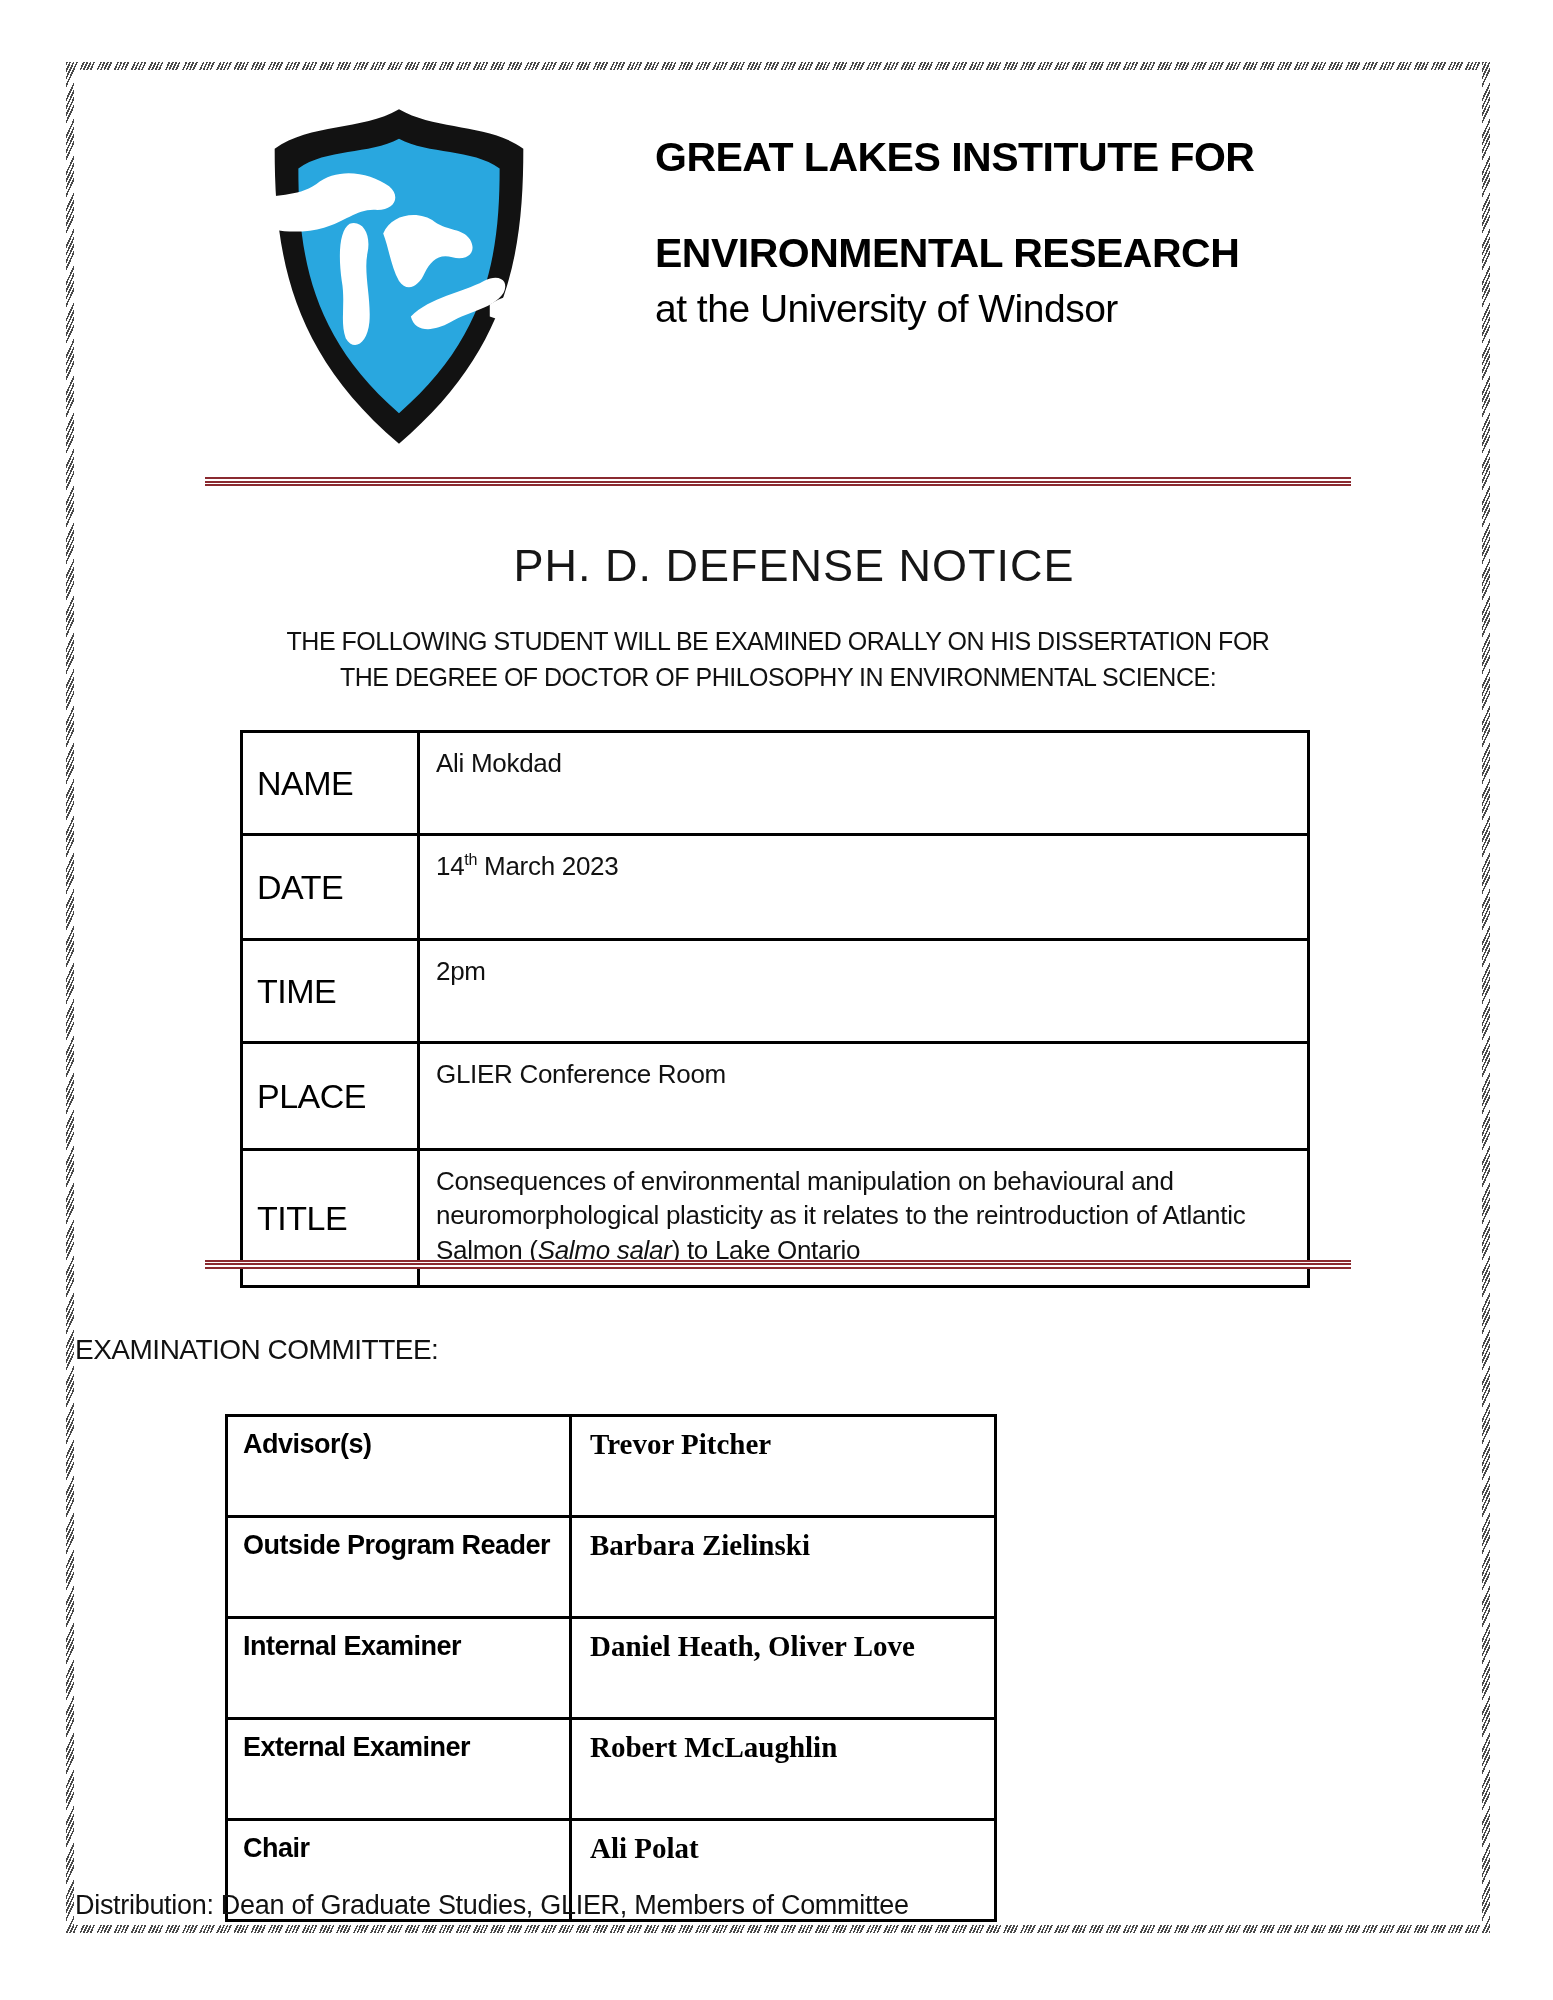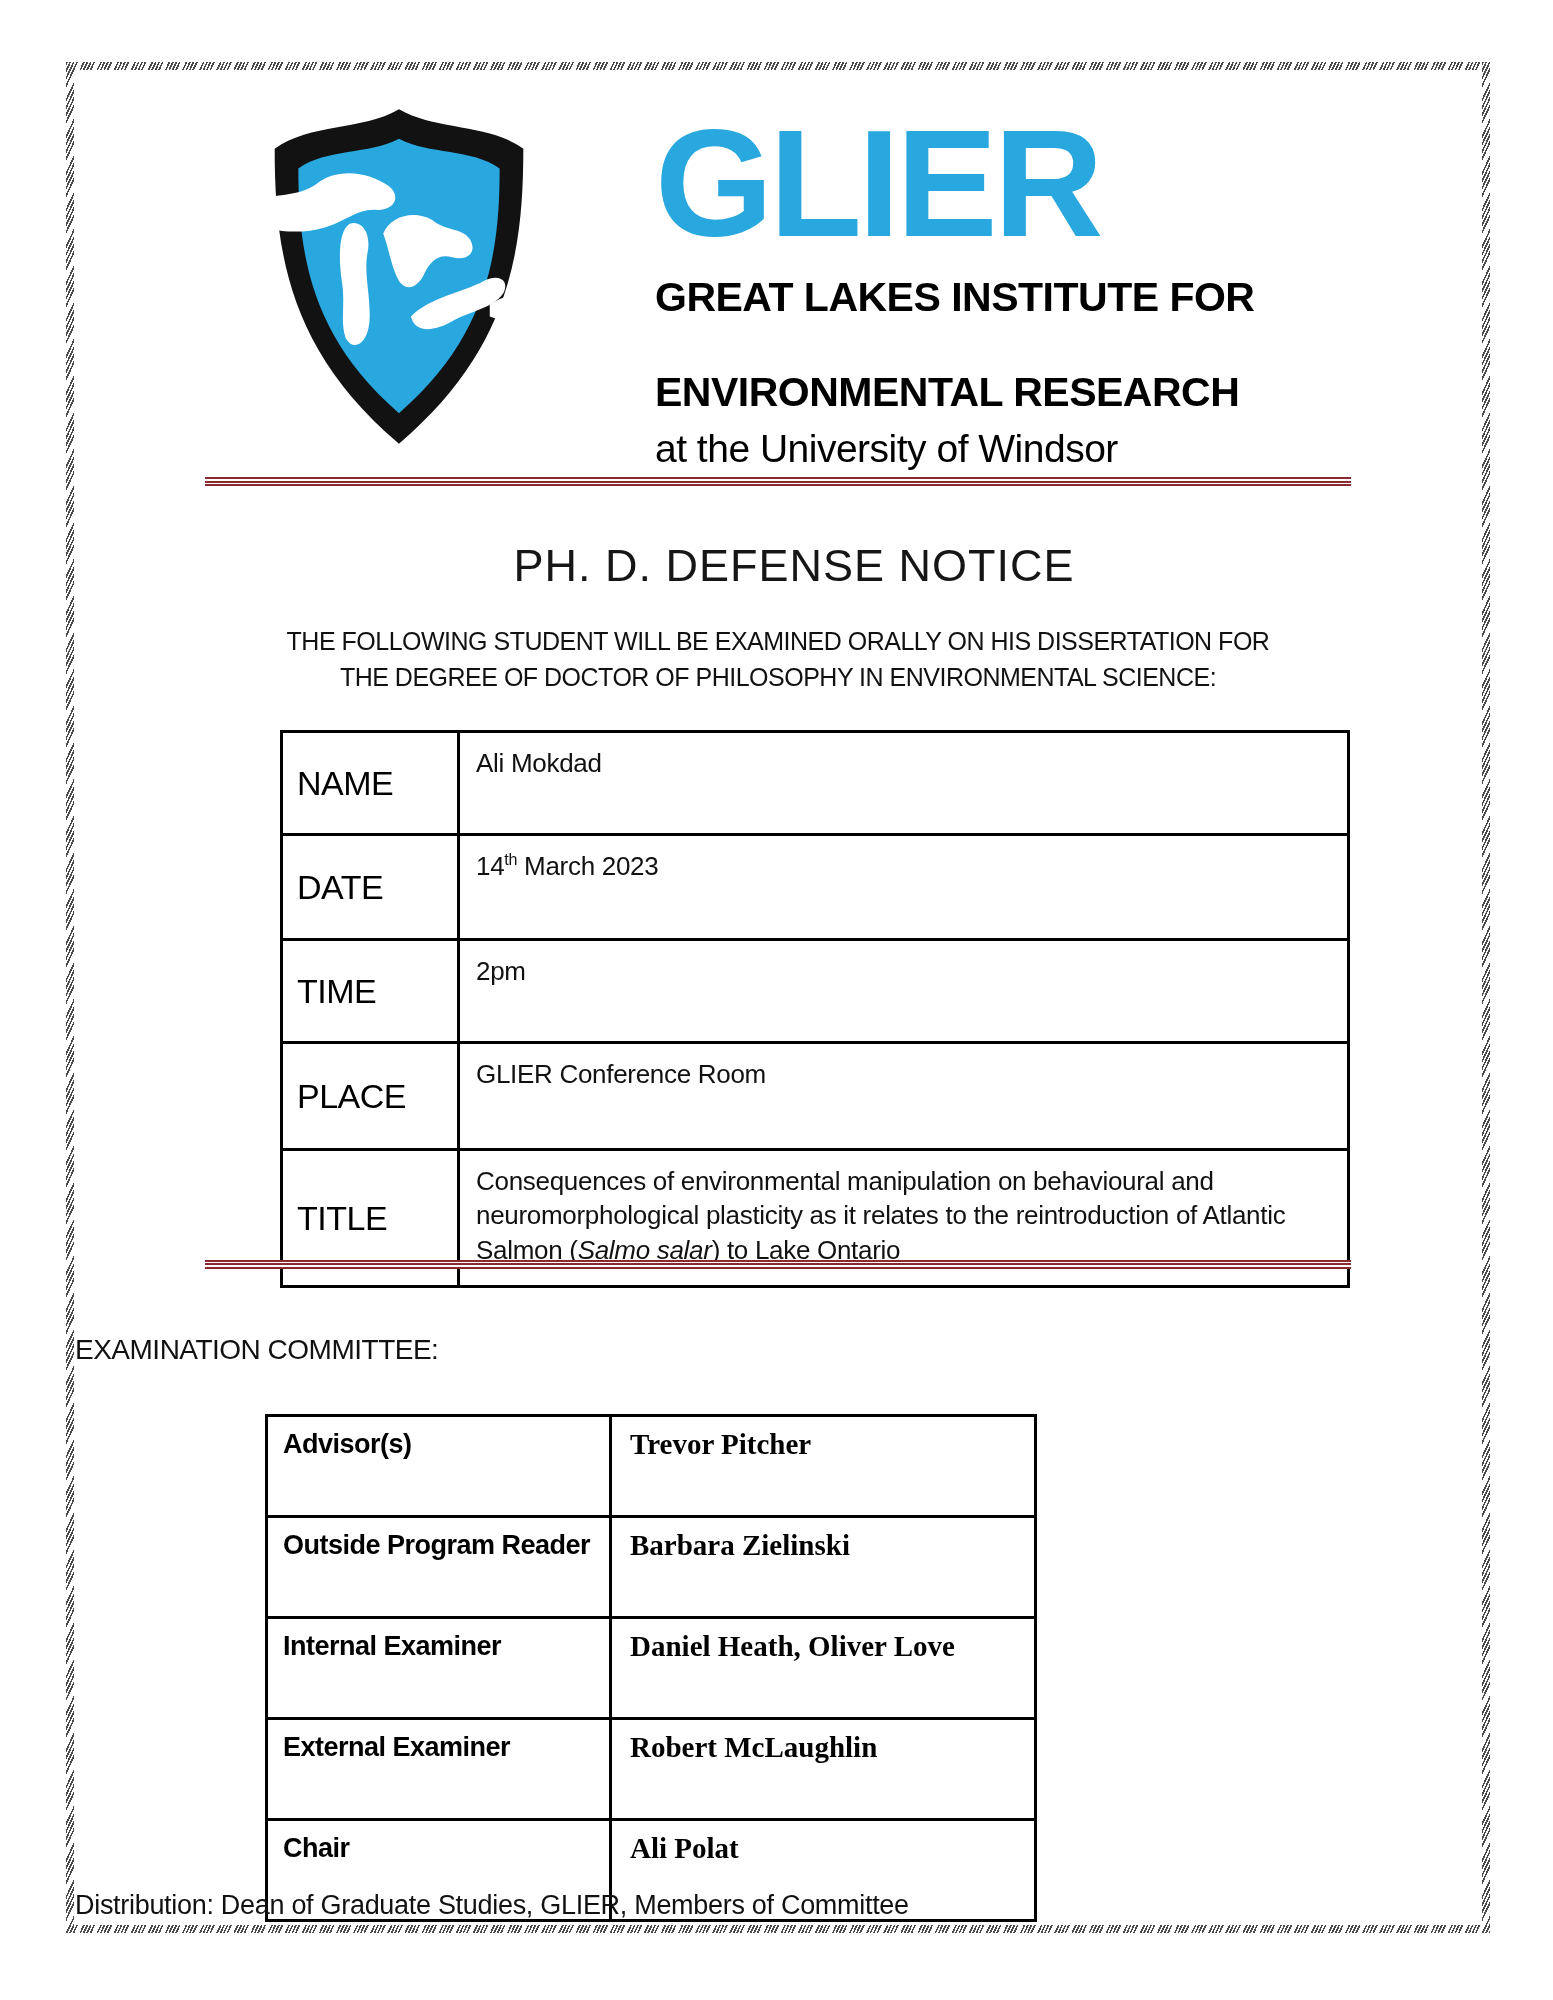--- a/index.html
+++ b/index.html
@@ -54,21 +54,21 @@
     position:absolute;top:462px;left:0;width:100%;margin:16px;
     text-align:center;font-size:45px;font-weight:400;letter-spacing:1px;color:#161616;
   }
   .intro{
     position:absolute;top:562px;left:0;width:100%;margin:0;
     text-align:center;font-size:25px;line-height:1.42;letter-spacing:-0.5px;
     white-space:pre-line;color:#111;
   }
 
   
-  table{border-collapse:collapse;margin-left:40px;}
+  table{border-collapse:collapse;}
   .details{position:absolute;left:174px;top:668px;width:1070px;table-layout:fixed;}
   .details td{border:3px solid #000;}
   .details .lbl{
     width:152px;font-size:34px;letter-spacing:-0.5px;vertical-align:middle;
     padding:8px 8px 8px 14px;
   }
   .details .val{
     font-size:26px;letter-spacing:-0.3px;vertical-align:top;
     padding:13px 18px 0 16px;line-height:1.32;color:#111;
   }
@@ -123,21 +123,20 @@
 
         <g fill="#ffffff">
           <path d="M-16,112 C8,86 40,100 66,82 C88,64 120,70 140,84 C152,94 146,108 128,108 C108,106 96,120 74,126 C46,134 8,130 -16,112 Z"></path>
           <path d="M100,122 C114,118 122,134 118,152 C114,172 122,198 120,222 C118,244 104,252 96,238 C90,222 96,202 92,180 C88,152 90,128 100,122 Z"></path>
           <path d="M134,132 C142,112 170,108 186,120 C200,130 214,126 222,138 C230,152 218,160 204,156 C190,152 182,160 176,172 C170,186 158,192 150,180 C142,166 140,148 134,132 Z"></path>
           <path d="M162,216 C182,196 214,192 236,180 C252,172 262,180 256,192 C246,208 222,210 202,222 C184,232 166,232 162,216 Z"></path>
           <path d="M242,204 C258,192 284,190 304,198 C320,206 314,224 294,226 C274,228 254,220 242,216 Z"></path>
         </g>
       </svg>
       <div class="logo-text">
-        <div class="acronym" style="color:#29A7DF">GLIER</div>
         <div class="org first">GREAT LAKES INSTITUTE FOR</div>
         <div class="org">ENVIRONMENTAL RESEARCH</div>
         <div class="tagline">at the University of Windsor</div>
       </div>
     </header>
 
     <div class="rule rule-1" style="--maroon:#8A2A30"></div>
 
     <h1 class="notice-title">PH. D. DEFENSE NOTICE</h1>
     <p class="intro">THE FOLLOWING STUDENT WILL BE EXAMINED ORALLY ON HIS DISSERTATION FOR

